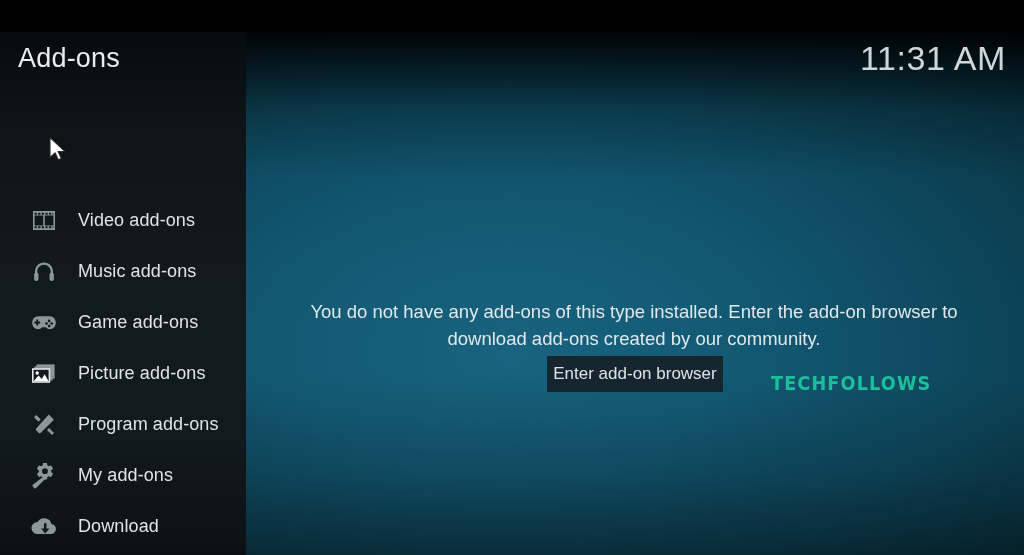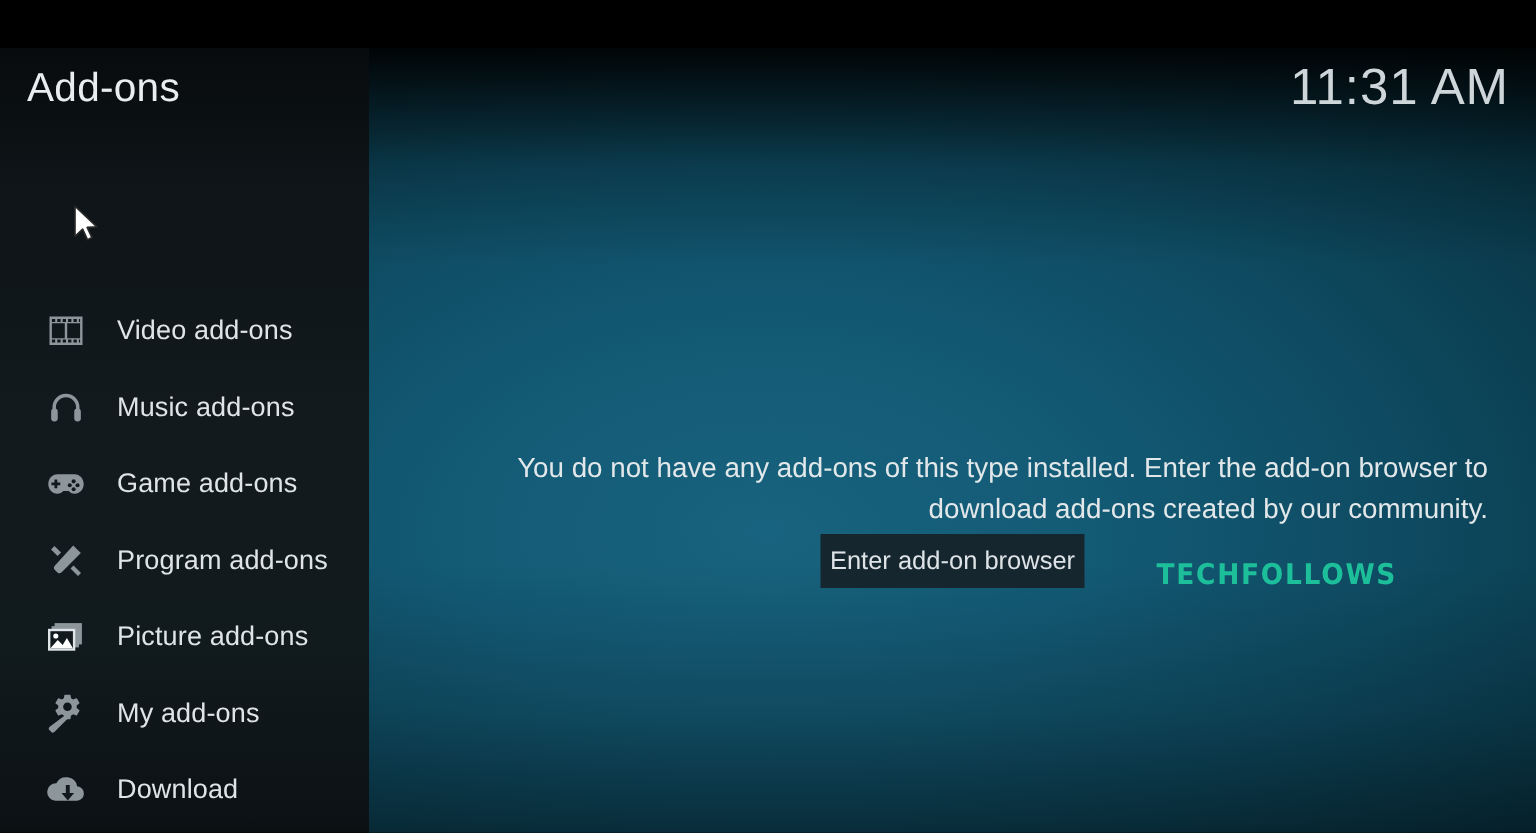--- a/index.html
+++ b/index.html
@@ -122,21 +122,21 @@
     font-weight:400;
     letter-spacing:0.1px;
     white-space:nowrap;
   }
 
   
   .empty-msg {
     position:absolute;
     left:276px; top:266px;
     width:716px;
-    text-align:right;
+    text-align:center;
     font-size:18.5px;
     line-height:27px;
     color:#e2e8ea;
     z-index:6;
   }
   .enter-browser-btn {
     position:absolute;
     left:547px; top:324px;
     width:176px; height:36px;
     background:#16262e;
@@ -238,47 +238,47 @@
           <circle cx="20.7" cy="9.5" r="1.35" fill="#121a1e"></circle>
           <circle cx="15.5" cy="9.5" r="1.35" fill="#121a1e"></circle>
           <circle cx="18.1" cy="12.1" r="1.35" fill="#121a1e"></circle>
         </svg>
       </span>
       <span class="menu-label">Game add-ons</span>
     </div>
 
     <div class="menu-item">
       <span class="menu-icon">
-        <svg width="24" height="24" viewBox="0 0 24 24" fill="#8d969b">
-          <g transform="rotate(0 12 12)">
-            <path d="M16.8 1.6 21.9 6.7 9.3 19.3c-.9.9-2.1 1.2-2.8.5l-2.2-2.2c-.7-.7-.4-1.9.5-2.8L16.8 1.6z" transform="rotate(0)"></path>
-            <path d="M4.3 2.0 2.0 4.3l4.4 4.4 2.3-2.3L4.3 2.0z"></path>
-            <path d="M20.0 22.0 22.0 20.0 17.0 15.0 15.0 17.0 20.0 22.0z"></path>
-          </g>
-        </svg>
-      </span>
-      <span class="menu-label">Program add-ons</span>
-    </div>
-
-    <div class="menu-item">
-      <span class="menu-icon">
         <svg width="26" height="22" viewBox="0 0 26 22" fill="none">
           <rect x="5.4" y="1.4" width="18.2" height="14.2" fill="#8d969b"></rect>
           <rect x="3.4" y="3.4" width="18.2" height="14.2" fill="#8d969b"></rect>
           <rect x="1.0" y="5.2" width="18.2" height="14.6" fill="#dfe4e7"></rect>
           <rect x="2.6" y="6.8" width="15.0" height="11.4" fill="#121a1e"></rect>
           <circle cx="6.2" cy="10.0" r="1.7" fill="#ffffff"></circle>
           <path d="M2.6 18.2 7.5 12.6 10.8 16.0 13.6 11.3 17.6 18.2z" fill="#ffffff"></path>
         </svg>
       </span>
       <span class="menu-label">Picture add-ons</span>
     </div>
 
     <div class="menu-item">
       <span class="menu-icon">
+        <svg width="24" height="24" viewBox="0 0 24 24" fill="#8d969b">
+          <g transform="rotate(0 12 12)">
+            <path d="M16.8 1.6 21.9 6.7 9.3 19.3c-.9.9-2.1 1.2-2.8.5l-2.2-2.2c-.7-.7-.4-1.9.5-2.8L16.8 1.6z" transform="rotate(0)"></path>
+            <path d="M4.3 2.0 2.0 4.3l4.4 4.4 2.3-2.3L4.3 2.0z"></path>
+            <path d="M20.0 22.0 22.0 20.0 17.0 15.0 15.0 17.0 20.0 22.0z"></path>
+          </g>
+        </svg>
+      </span>
+      <span class="menu-label">Program add-ons</span>
+    </div>
+
+    <div class="menu-item">
+      <span class="menu-icon">
         <svg width="26" height="26" viewBox="0 0 26 26" fill="#8d969b">
           <path d="M20.1 9.0c.03-.27.05-.54.05-.82s-.02-.55-.05-.82l1.73-1.35a.41.41 0 0 0 .1-.53l-1.64-2.84a.41.41 0 0 0-.5-.18l-2.04.82a6 6 0 0 0-1.42-.82l-.31-2.18A.4.4 0 0 0 15.62 0h-3.28a.4.4 0 0 0-.4.34l-.31 2.18a6.3 6.3 0 0 0-1.42.82l-2.04-.82a.4.4 0 0 0-.5.18L6.03 5.54a.39.39 0 0 0 .1.53L7.86 7.4a6.6 6.6 0 0 0 0 1.64L6.13 10.4a.41.41 0 0 0-.1.53l1.64 2.84c.1.18.32.25.5.18l2.04-.82c.43.33.89.6 1.42.82l.31 2.18c.03.2.2.34.4.34h3.28c.2 0 .37-.14.4-.34l.31-2.18c.53-.21 1.01-.49 1.42-.82l2.04.82c.19.07.4 0 .5-.18l1.64-2.84a.41.41 0 0 0-.1-.53L20.1 9.0zM13.98 11.05a2.87 2.87 0 1 1 0-5.74 2.87 2.87 0 0 1 0 5.74z"></path>
           <path d="M12.6 13.6 14.6 15.6 5.4 24.8c-.66.66-1.54.88-2.05.37l-1.6-1.6c-.51-.51-.29-1.39.37-2.05L12.6 13.6z"></path>
         </svg>
       </span>
       <span class="menu-label">My add-ons</span>
     </div>
 
     <div class="menu-item">
       <span class="menu-icon">

